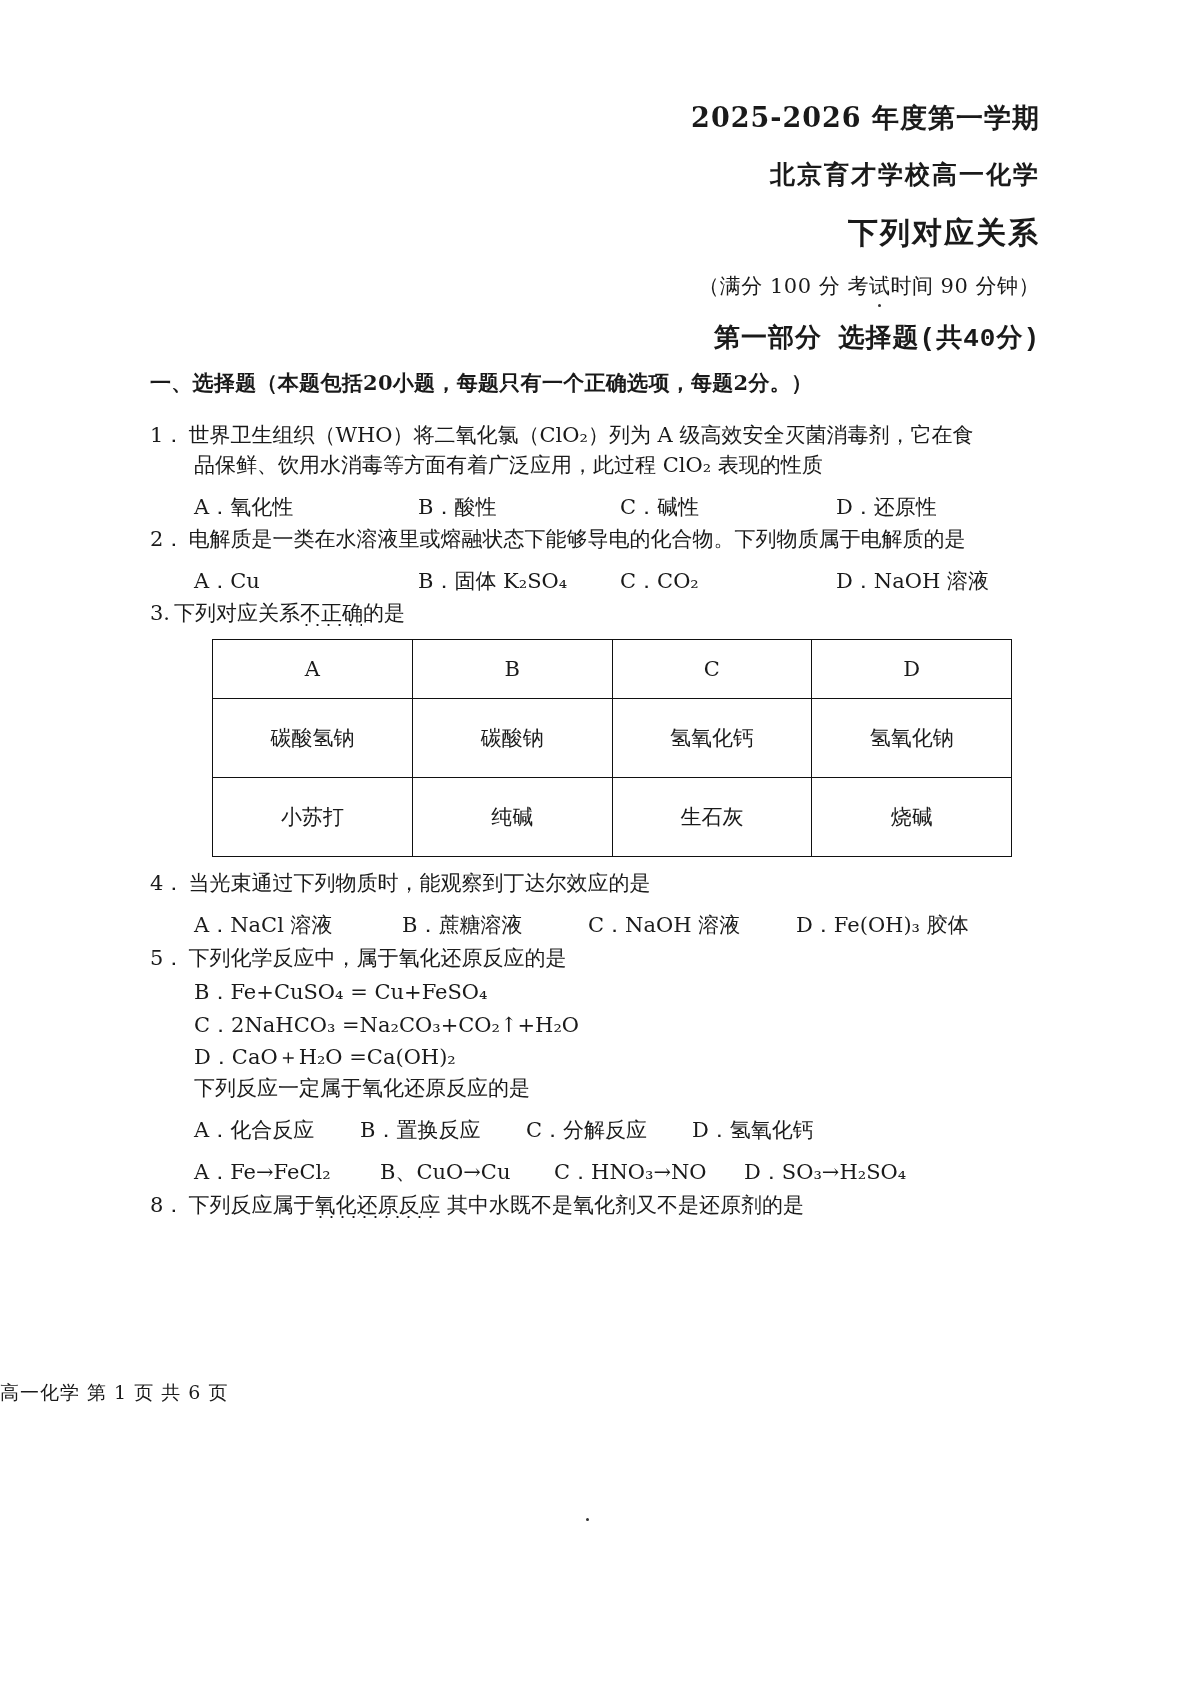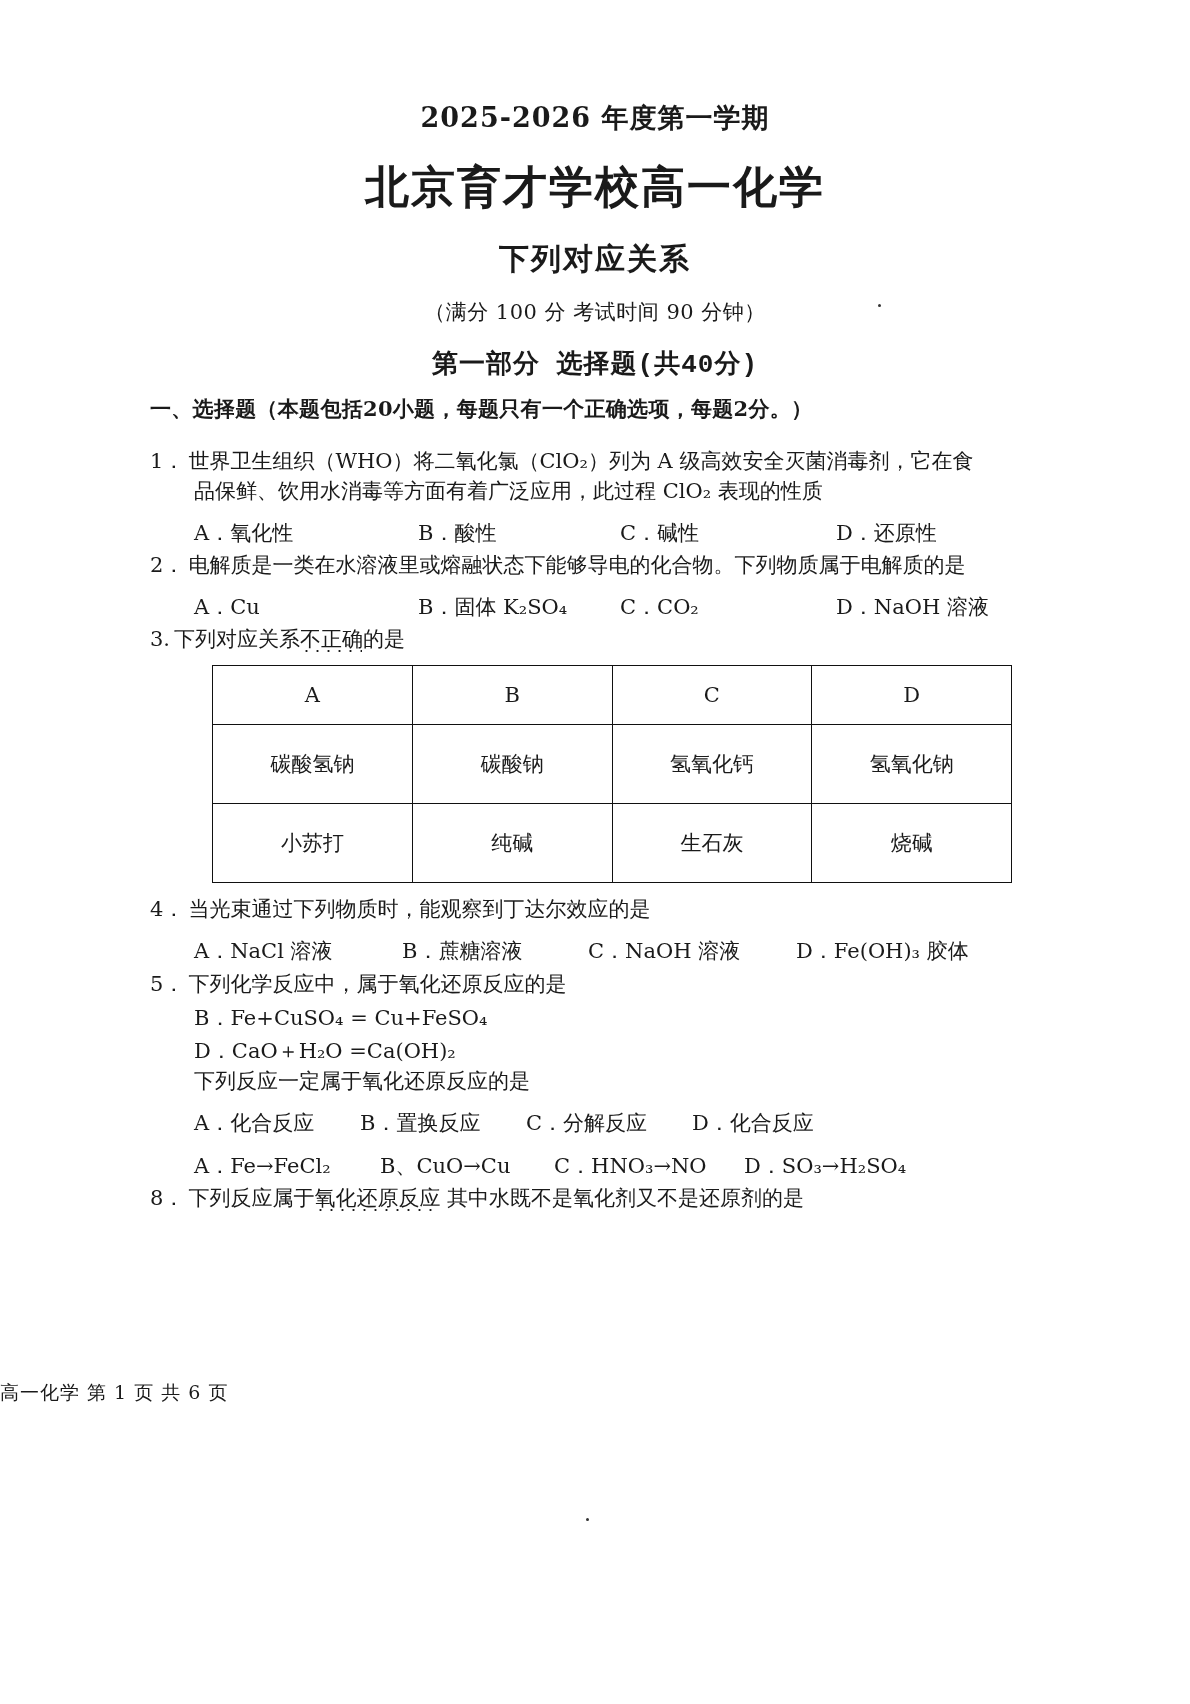--- a/index.html
+++ b/index.html
@@ -17,30 +17,30 @@
   }
   .page {
     position: relative;
     width: 1190px;
     height: 1704px;
     box-sizing: border-box;
     padding: 100px 150px 0 150px;
   }
 
   
-  .doc-head { text-align: center; }
+  .doc-head { text-align: right; }
   .title-term {
     font-size: 27px;
     font-weight: bold;
     letter-spacing: 1px;
     margin: 0 0 22px 0;
     font-family: "DejaVu Serif", "Liberation Serif", serif;
   }
   .title-school {
-    font-size: 44px;
+    font-size: 25px;
     font-weight: bold;
     letter-spacing: 2px;
     margin: 0 0 22px 0;
   }
   .title-exam {
     font-size: 30px;
     font-weight: bold;
     letter-spacing: 2px;
     margin: 0 0 18px 0;
   }
@@ -210,31 +210,32 @@
     <span class="opt" style="width:186px">B．蔗糖溶液</span>
     <span class="opt" style="width:208px">C．NaOH 溶液</span>
     <span class="opt">D．Fe(OH)₃ 胶体</span>
   </div>
 
   <div class="q">
     <span class="q-num">5．</span><span>下列化学反应中，属于氧化还原反应的是</span>
   </div>
   <div class="opt-stack">
     <div class="opt-line">B．Fe+CuSO₄ = Cu+FeSO₄</div>
+    <div class="opt-line">C．2NaHCO₃ =Na₂CO₃+CO₂↑+H₂O</div>
     <div class="opt-line">D．CaO＋H₂O =Ca(OH)₂</div>
   </div>
 
   <div class="q cont">
     <span>下列反应一定属于氧化还原反应的是</span>
   </div>
   <div class="opts">
     <span class="opt" style="width:166px">A．化合反应</span>
     <span class="opt" style="width:166px">B．置换反应</span>
     <span class="opt" style="width:166px">C．分解反应</span>
-    <span class="opt">D．化合反应</span>
+    <span class="opt">D．氢氧化钙</span>
   </div>
 
   <div class="opts">
     <span class="opt" style="width:186px">A．Fe→FeCl₂</span>
     <span class="opt" style="width:174px">B、CuO→Cu</span>
     <span class="opt" style="width:190px">C．HNO₃→NO</span>
     <span class="opt">D．SO₃→H₂SO₄</span>
   </div>
 
   <div class="q">

